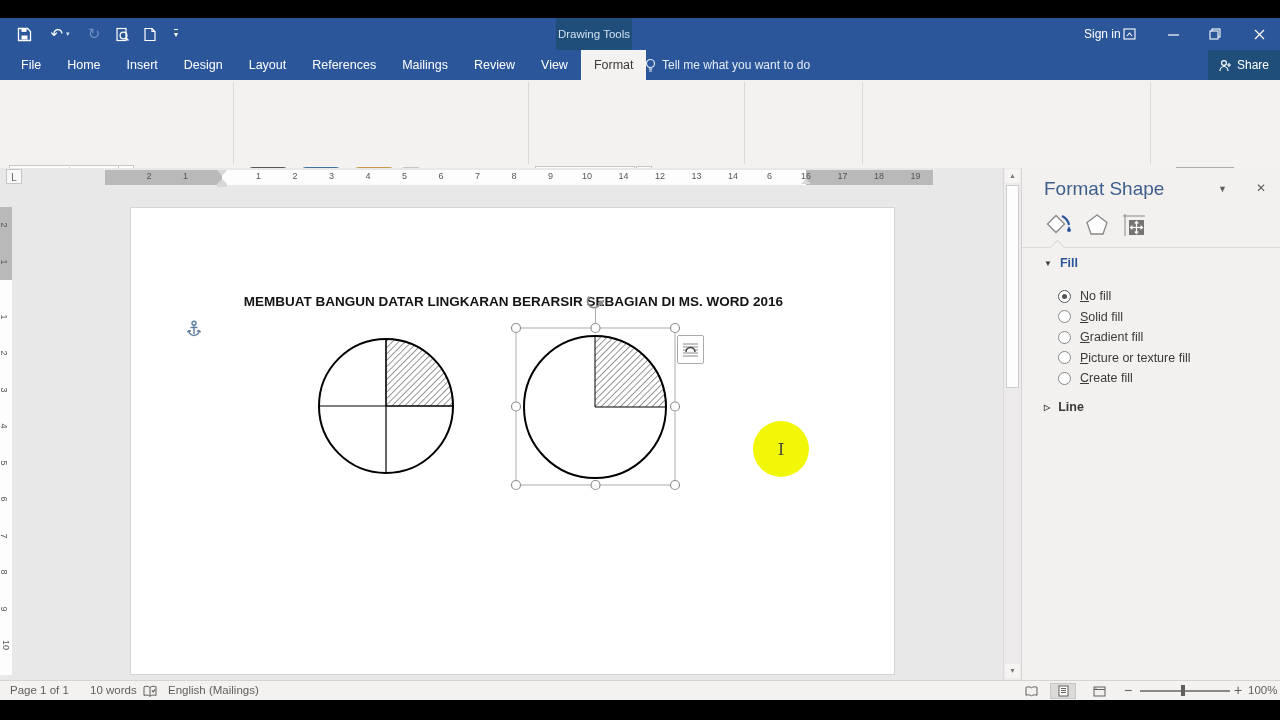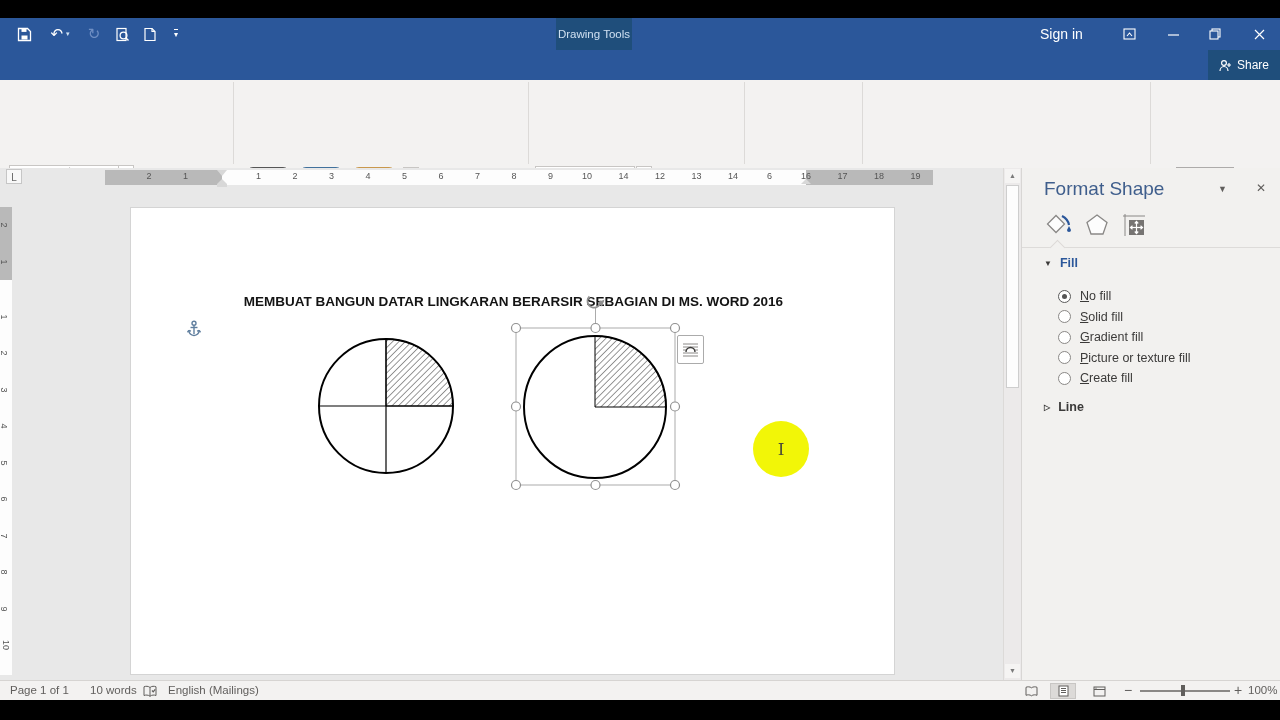--- a/index.html
+++ b/index.html
@@ -123,21 +123,21 @@
         <path d="M2,1.5 h7 l3,3 v9 h-10 z" fill="none" stroke="#fff" stroke-width="1.2"></path>
         <path d="M9,1.5 v3 h3" fill="none" stroke="#fff" stroke-width="1.2"></path>
       </svg>
   </div>
   <div class="a qbtn" style="left:164px">
       <span style="font-size:8px;border-top:1px solid #fff;line-height:9px">▾</span>
     </div>
 
   <div class="a" id="ctxtab">Drawing Tools</div>
 
-  <div class="a wtitle" style="left:1040px;font-size:14px">Sign in</div>
+  <div class="a wtitle" style="left:1084px;font-size:12px">Sign in</div>
   <div class="a winbtn" style="left:1112px">
     <svg width="13" height="12" viewBox="0 0 13 12">
         <rect x="1" y="1" width="11" height="10" fill="none" stroke="#fff" stroke-width="1.1"></rect>
         <path d="M4,8 l2.5,-3 l2.5,3" fill="none" stroke="#fff" stroke-width="1.1"></path>
       </svg>
   </div>
   <div class="a winbtn" style="left:1156px">
       <svg width="11" height="11">
         <line x1="0" y1="6" x2="11" y2="6" stroke="#fff" stroke-width="1.2"></line>
       </svg>
@@ -149,20 +149,40 @@
       </svg>
     </div>
   <div class="a winbtn" style="left:1242px">
       <svg width="11" height="11">
         <path d="M1,1 L10,10 M10,1 L1,10" stroke="#fff" stroke-width="1.2"></path>
       </svg>
     </div>
 </div>
 
 <div class="a" id="tabrow">
+  <div id="tabs">
+      <div class="tab">File</div>
+      <div class="tab">Home</div>
+      <div class="tab">Insert</div>
+      <div class="tab">Design</div>
+      <div class="tab">Layout</div>
+      <div class="tab">References</div>
+      <div class="tab">Mailings</div>
+      <div class="tab">Review</div>
+      <div class="tab">View</div>
+      <div class="tab active">Format</div>
+    </div>
+  <div class="a" id="tellme">
+    <svg width="11" height="15" viewBox="0 0 11 15">
+        <circle cx="5.5" cy="5.5" r="4" fill="none" stroke="#e4ecf7" stroke-width="1.2"></circle>
+        <line x1="3.8" y1="11" x2="7.2" y2="11" stroke="#e4ecf7" stroke-width="1.2"></line>
+        <line x1="4.2" y1="13" x2="6.8" y2="13" stroke="#e4ecf7" stroke-width="1.2"></line>
+      </svg>
+    <span>Tell me what you want to do</span>
+  </div>
   <div class="a" id="share">
     <svg width="13" height="13" viewBox="0 0 13 13">
         <circle cx="5" cy="4" r="2.4" fill="none" stroke="#fff" stroke-width="1.2"></circle>
         <path d="M1,12 a4,4.5 0 0 1 8,0" fill="none" stroke="#fff" stroke-width="1.2"></path>
         <path d="M10,4 v4 M8,6 h4" stroke="#fff" stroke-width="1.2"></path>
       </svg>
     <span>Share</span>
   </div>
 </div>
 

